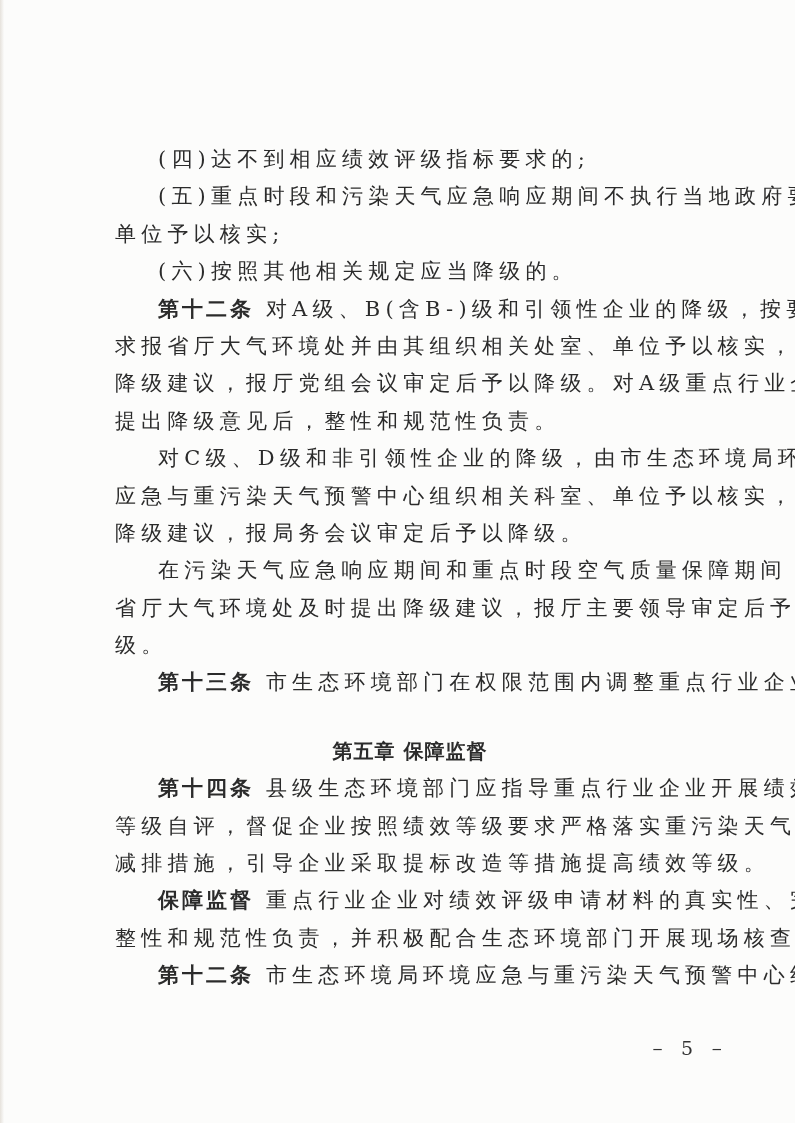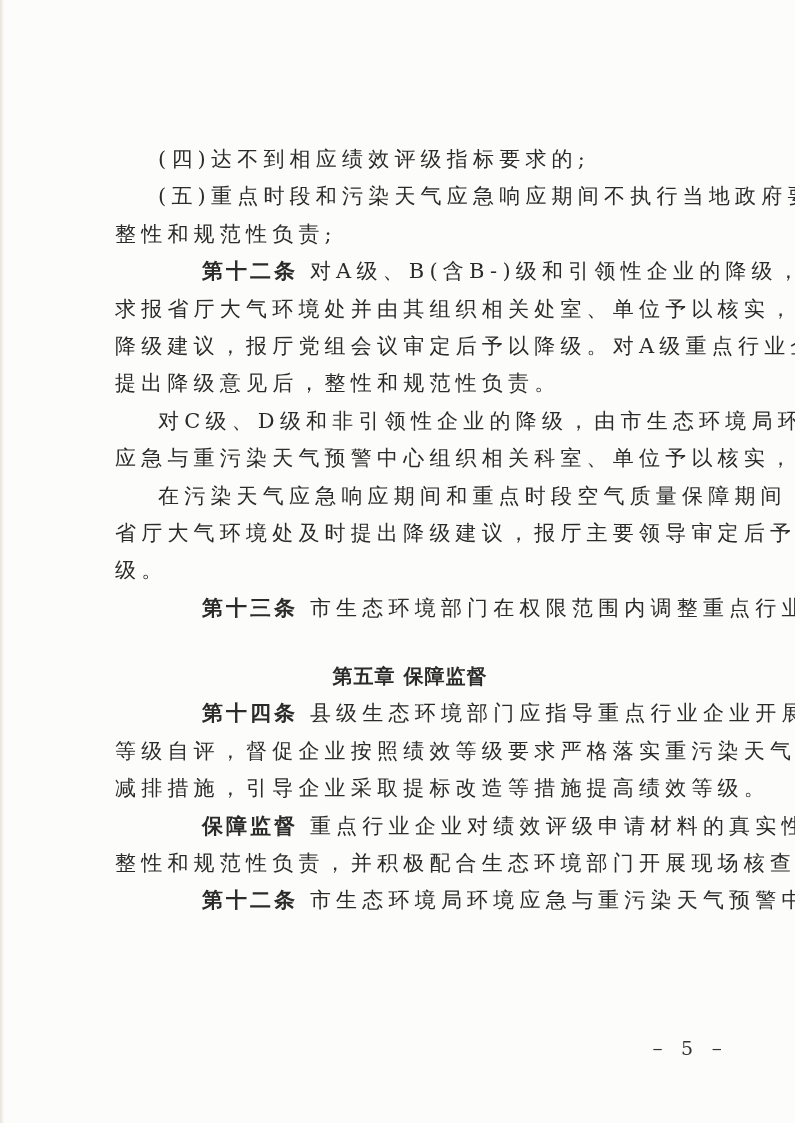--- a/index.html
+++ b/index.html
@@ -16,48 +16,50 @@
   }
   .page {
     position: absolute; left: 115px; top: 141px; width: 590px;
   }
   .line {
     height: 37.4px; line-height: 37.4px;
     font-size: 21px; white-space: nowrap;
     letter-spacing: 5.2px;
   }
   .indent { padding-left: 43px; }
-  .bold { font-weight: bold; font-family: Liberation Serif, serif; letter-spacing: 3px; margin-left: 44px; }
+  .bold { font-weight: bold; font-family: Liberation Serif, serif; letter-spacing: 3px; }
   .heading {
     text-align: center; font-weight: bold;
     font-family: "DejaVu Sans", "Liberation Sans", sans-serif;
     letter-spacing: 1px; font-size: 20px; margin-top: 31px;
   }
   .page-number {
     position: absolute; left: 648px; top: 1036px;
     font-size: 19px; letter-spacing: 4px; color: #333;
   }
 </style>
 </head>
 <body>
 
 <div class="edge-left"></div>
 
 <div class="page">
   <div class="line indent"><span>(四)达不到相应绩效评级指标要求的;</span></div>
   <div class="line indent"><span>(五)重点时段和污染天气应急响应期间不执行当地政府要</span></div>
-  <div class="line"><span>整性和规范性负责;</span></div>
+  <div class="line"><span>单位予以核实;</span></div>
+  <div class="line indent"><span>(六)按照其他相关规定应当降级的。</span></div>
 
   <div class="line indent"><span class="bold">第十二条</span><span> 对A级、B(含B-)级和引领性企业的降级，按要</span></div>
   <div class="line"><span>求报省厅大气环境处并由其组织相关处室、单位予以核实，提出</span></div>
   <div class="line"><span>降级建议，报厅党组会议审定后予以降级。对A级重点行业企业</span></div>
   <div class="line"><span>提出降级意见后，整性和规范性负责。</span></div>
 
   <div class="line indent"><span>对C级、D级和非引领性企业的降级，由市生态环境局环境</span></div>
   <div class="line"><span>应急与重污染天气预警中心组织相关科室、单位予以核实，提出</span></div>
+  <div class="line"><span>降级建议，报局务会议审定后予以降级。</span></div>
 
   <div class="line indent"><span>在污染天气应急响应期间和重点时段空气质量保障期间，由</span></div>
   <div class="line"><span>省厅大气环境处及时提出降级建议，报厅主要领导审定后予以降</span></div>
   <div class="line"><span>级。</span></div>
 
   <div class="line indent"><span class="bold">第十三条</span><span> 市生态环境部门在权限范围内调整重点行业企业</span></div>
 
   <div class="line heading">第五章 保障监督</div>
 
   <div class="line indent"><span class="bold">第十四条</span><span> 县级生态环境部门应指导重点行业企业开展绩效</span></div>

